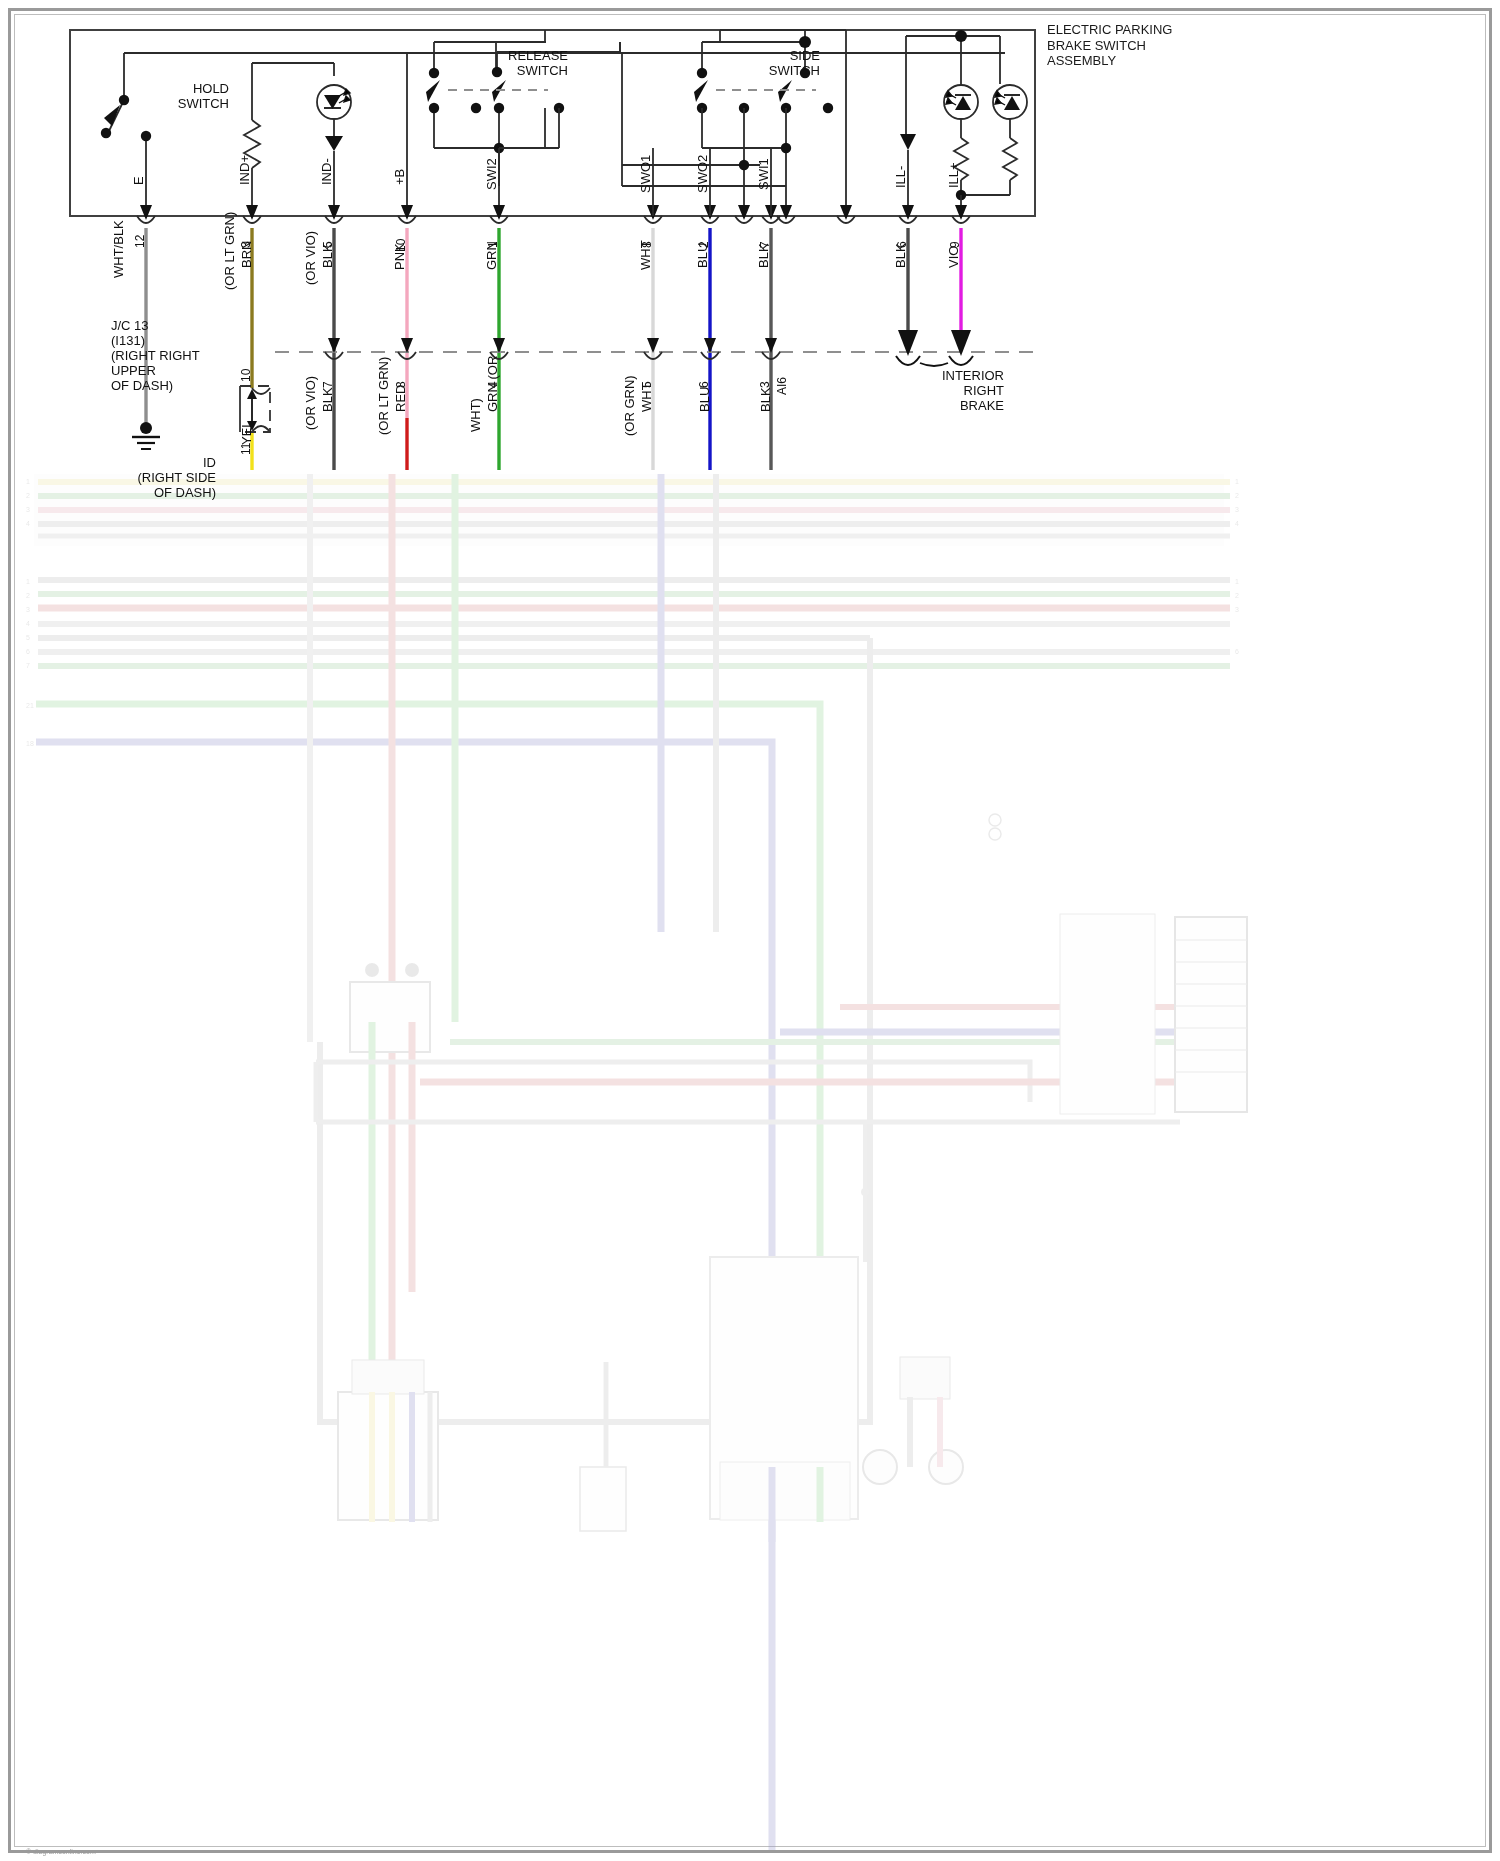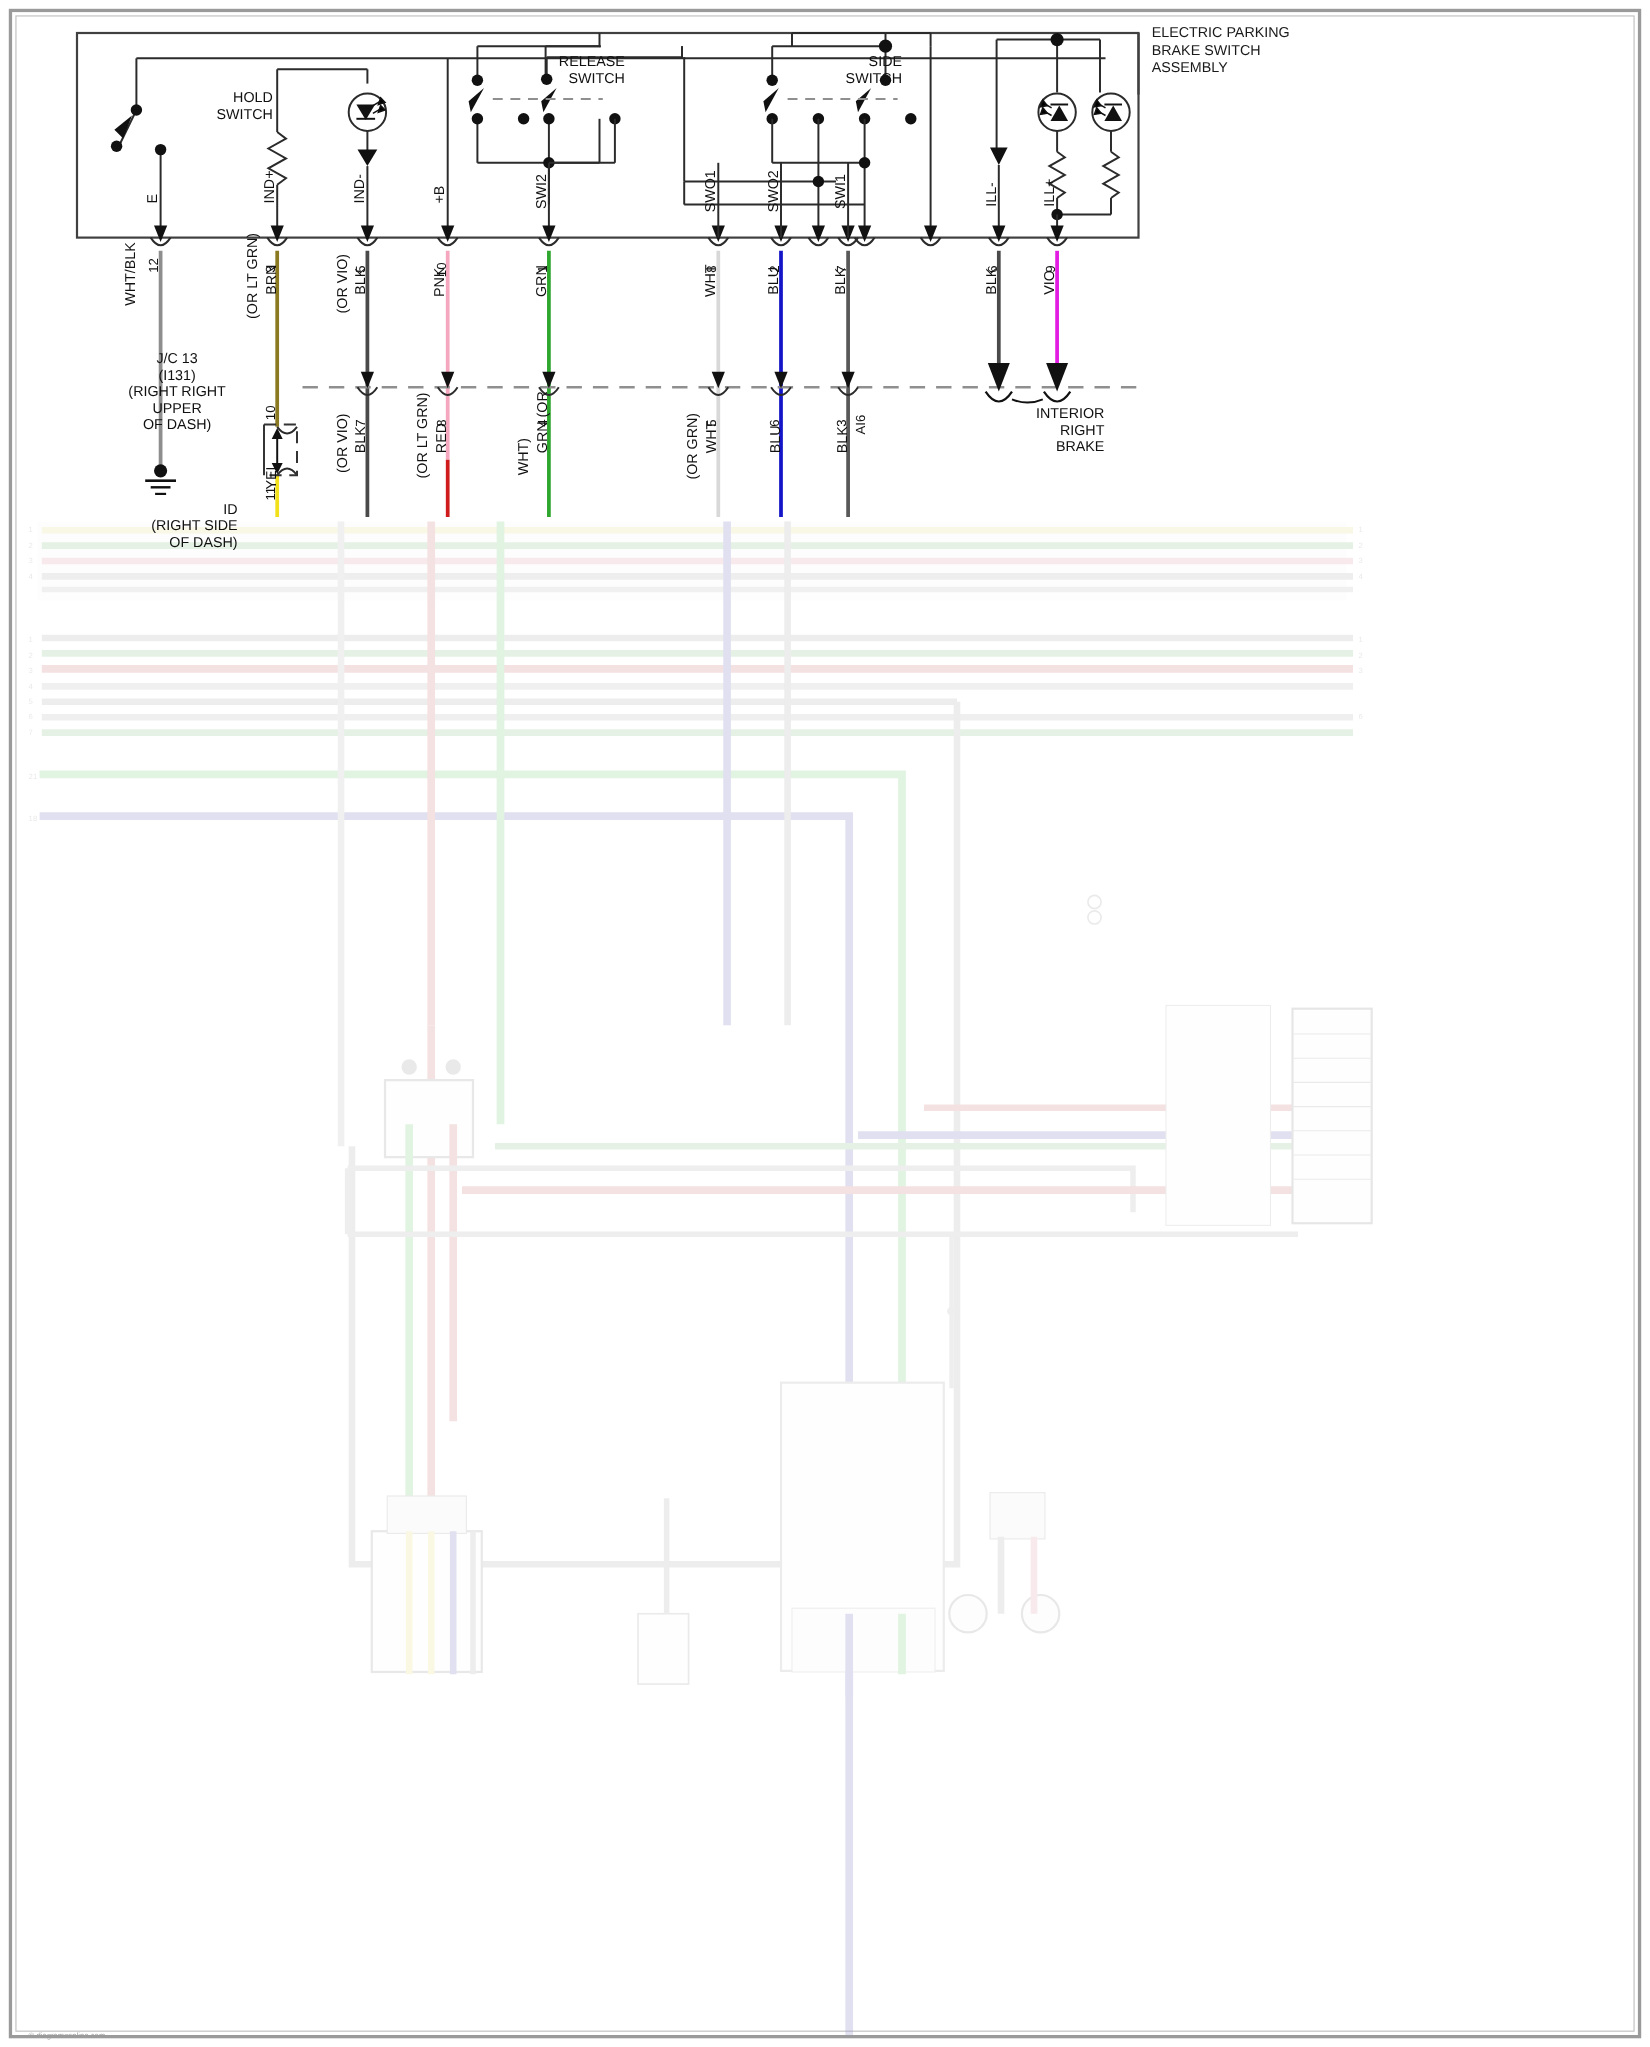--- a/index.html
+++ b/index.html
@@ -412,21 +412,21 @@
 
       <line x1="1035" y1="30" x2="1035" y2="86" stroke="#404040" stroke-width="2"></line>
     </svg>
 
     <div class="title3" style="left:1047px;top:22px;">
       <div>ELECTRIC PARKING</div>
       <div>BRAKE SWITCH</div>
       <div>ASSEMBLY</div>
     </div>
 
-    <div class="txt c" style="left:158px;top:81px;width:90px;">
+    <div class="txt c" style="left:139px;top:81px;width:90px;">
       <div>HOLD</div>
       <div>SWITCH</div>
     </div>
 
     <div class="txt c" style="left:458px;top:48px;width:110px;">
       <div>RELEASE</div>
       <div>SWITCH</div>
     </div>
 
     <div class="txt c" style="left:710px;top:48px;width:110px;">
@@ -471,21 +471,21 @@
     <div class="vtxt" style="left:756px;top:268px;">BLK</div>
     <div class="vtxt" style="left:893px;top:268px;">BLK</div>
     <div class="vtxt" style="left:946px;top:268px;">VIO</div>
 
     <div class="txt c" style="left:76px;top:455px;width:140px;">
       <div>ID</div>
       <div>(RIGHT SIDE</div>
       <div>OF DASH)</div>
     </div>
 
-    <div class="txt" style="left:100px;top:318px;width:122px;text-align:center;">
+    <div class="txt" style="left:111px;top:318px;width:122px;text-align:left;">
       <div>J/C 13</div>
       <div>(I131)</div>
       <div>(RIGHT RIGHT</div>
       <div>UPPER</div>
       <div>OF DASH)</div>
     </div>
     <div class="pin" style="left:239px;top:382px;">10</div>
     <div class="pin" style="left:239px;top:455px;">11</div>
 
     <div class="vtxt" style="left:239px;top:445px;">YEL</div>

